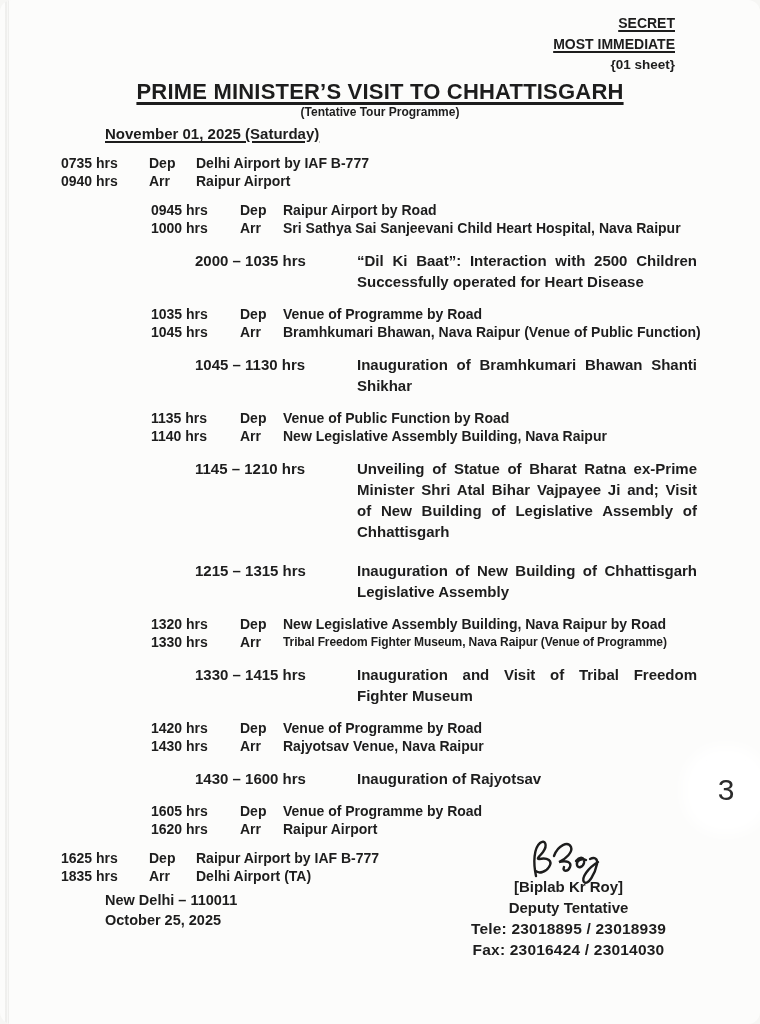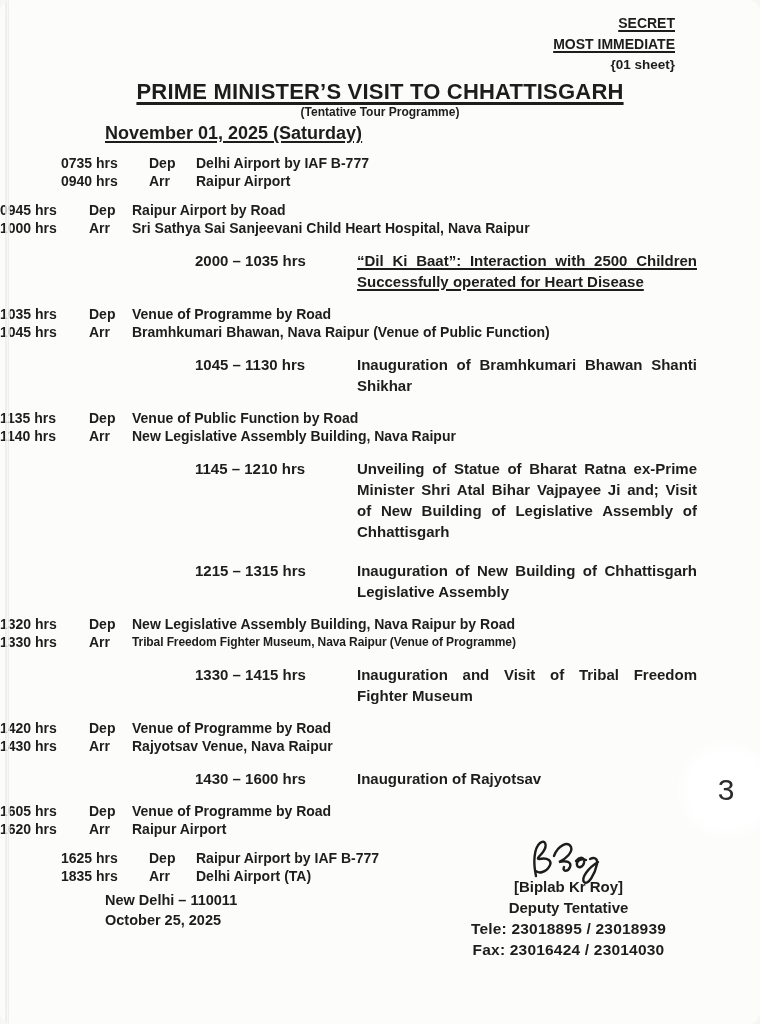--- a/index.html
+++ b/index.html
@@ -45,32 +45,32 @@
     text-underline-offset: 3px;
   }
   .doc-subtitle {
     margin-top: 0;
     text-align: center;
     font-size: 12px;
   }
 
   .date-heading {
     margin: 6px 0 0 105px;
-    font-size: 18px;
+    font-size: 15px;
     line-height: 17px;
     text-decoration: underline;
     text-decoration-thickness: 2px;
     text-underline-offset: 2px;
   }
 
   #schedule { padding-top: 1px; }
 
   .travel-group { margin: 11px 0; }
   .travel-group.indent-0 { padding-left: 61px; }
-  .travel-group.indent-1 { }
+  .travel-group.indent-1 { padding-left: 151px; }
 
   .travel-row {
     display: flex;
     font-size: 14px;
     line-height: 18px;
     white-space: nowrap;
   }
   .indent-0 .travel-row .t { width: 88px; }
   .indent-0 .travel-row .a { width: 47px; }
   .indent-1 .travel-row .t { width: 89px; }
@@ -82,21 +82,20 @@
     display: flex;
     margin: 13px 0;
     padding-left: 195px;
     font-size: 15px;
     line-height: 21px;
   }
   .event-row.extra-gap { margin-top: 18px; }
   .event-row .et { width: 162px; flex: none; }
   .event-row .ed { width: 340px; flex: none; text-align: justify; }
   .event-row .ed.underlined {
-    text-decoration: underline;
     text-decoration-thickness: 1.5px;
     text-underline-offset: 2px;
   }
 
   .footer-left {
     position: absolute;
     left: 105px; top: 890px;
     font-size: 14.5px;
     line-height: 20px;
   }

